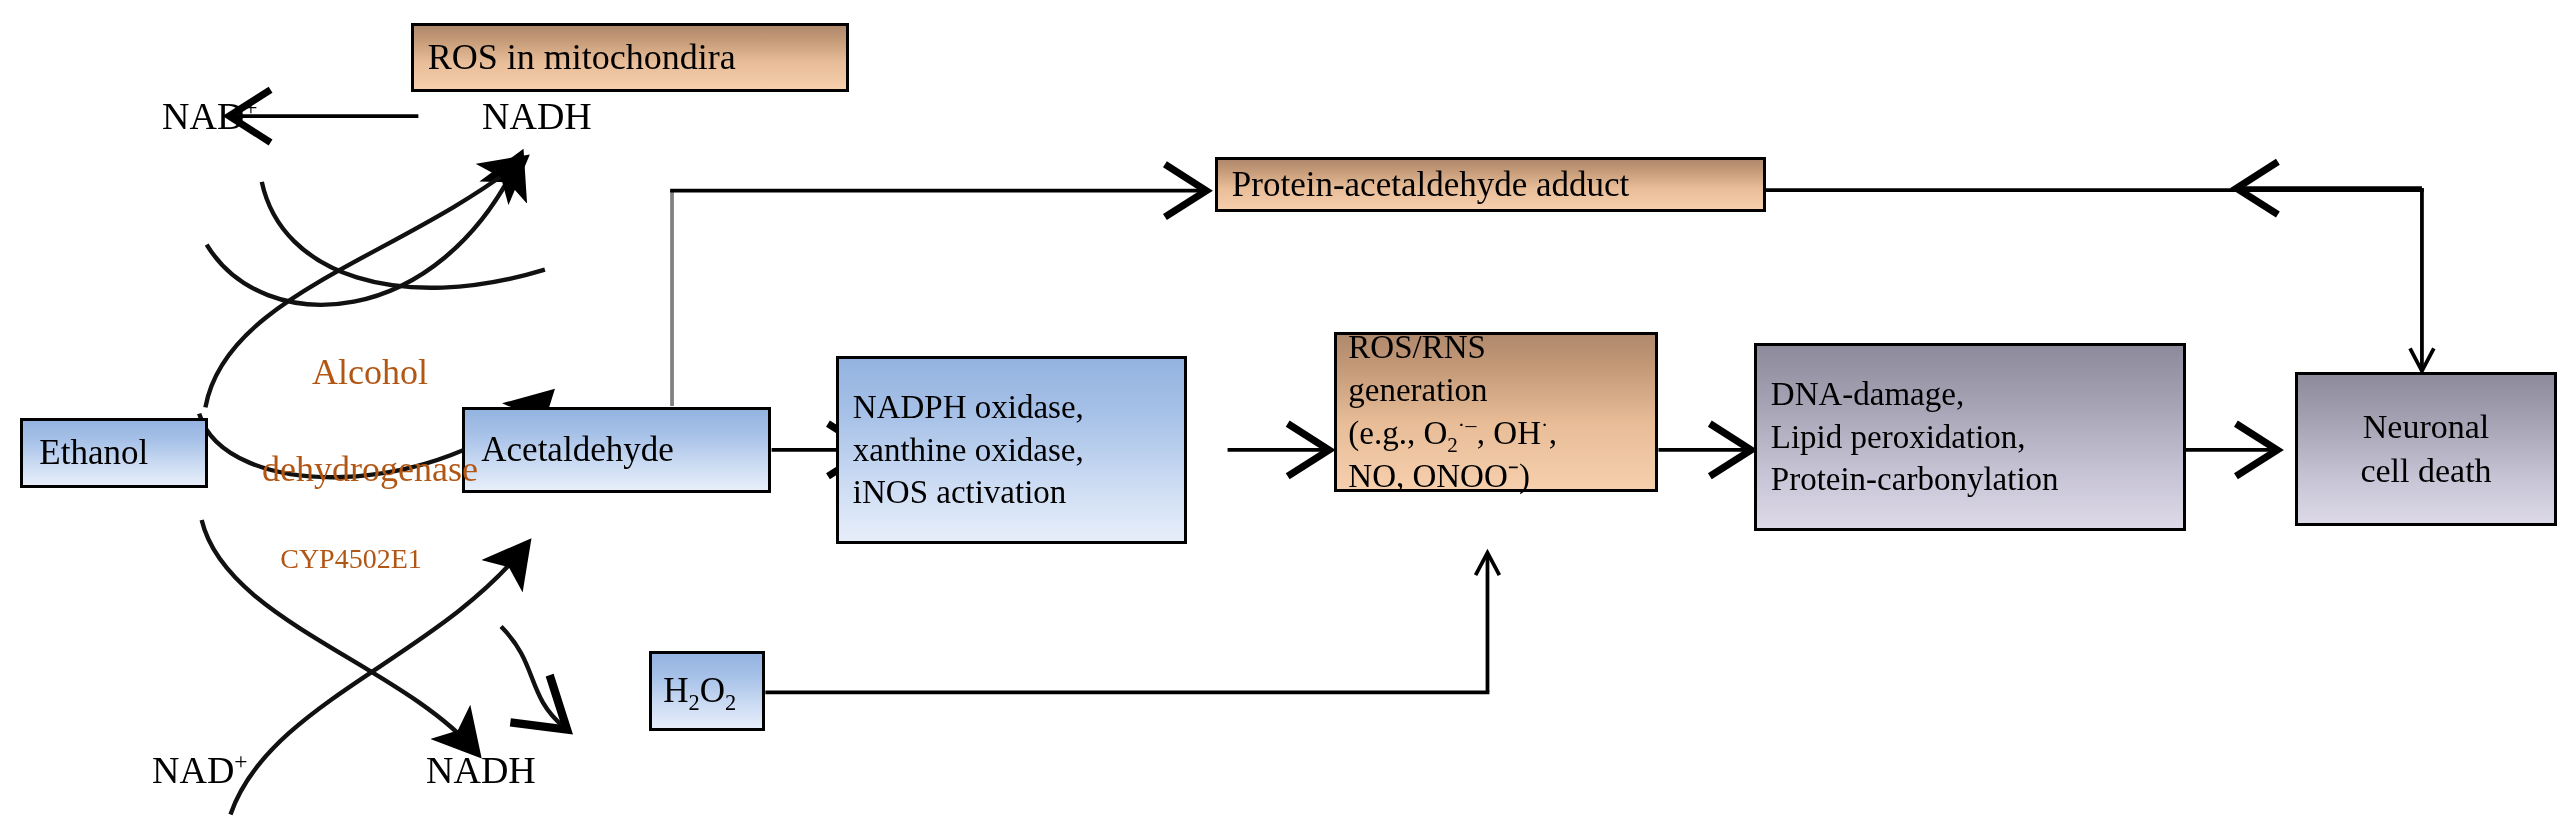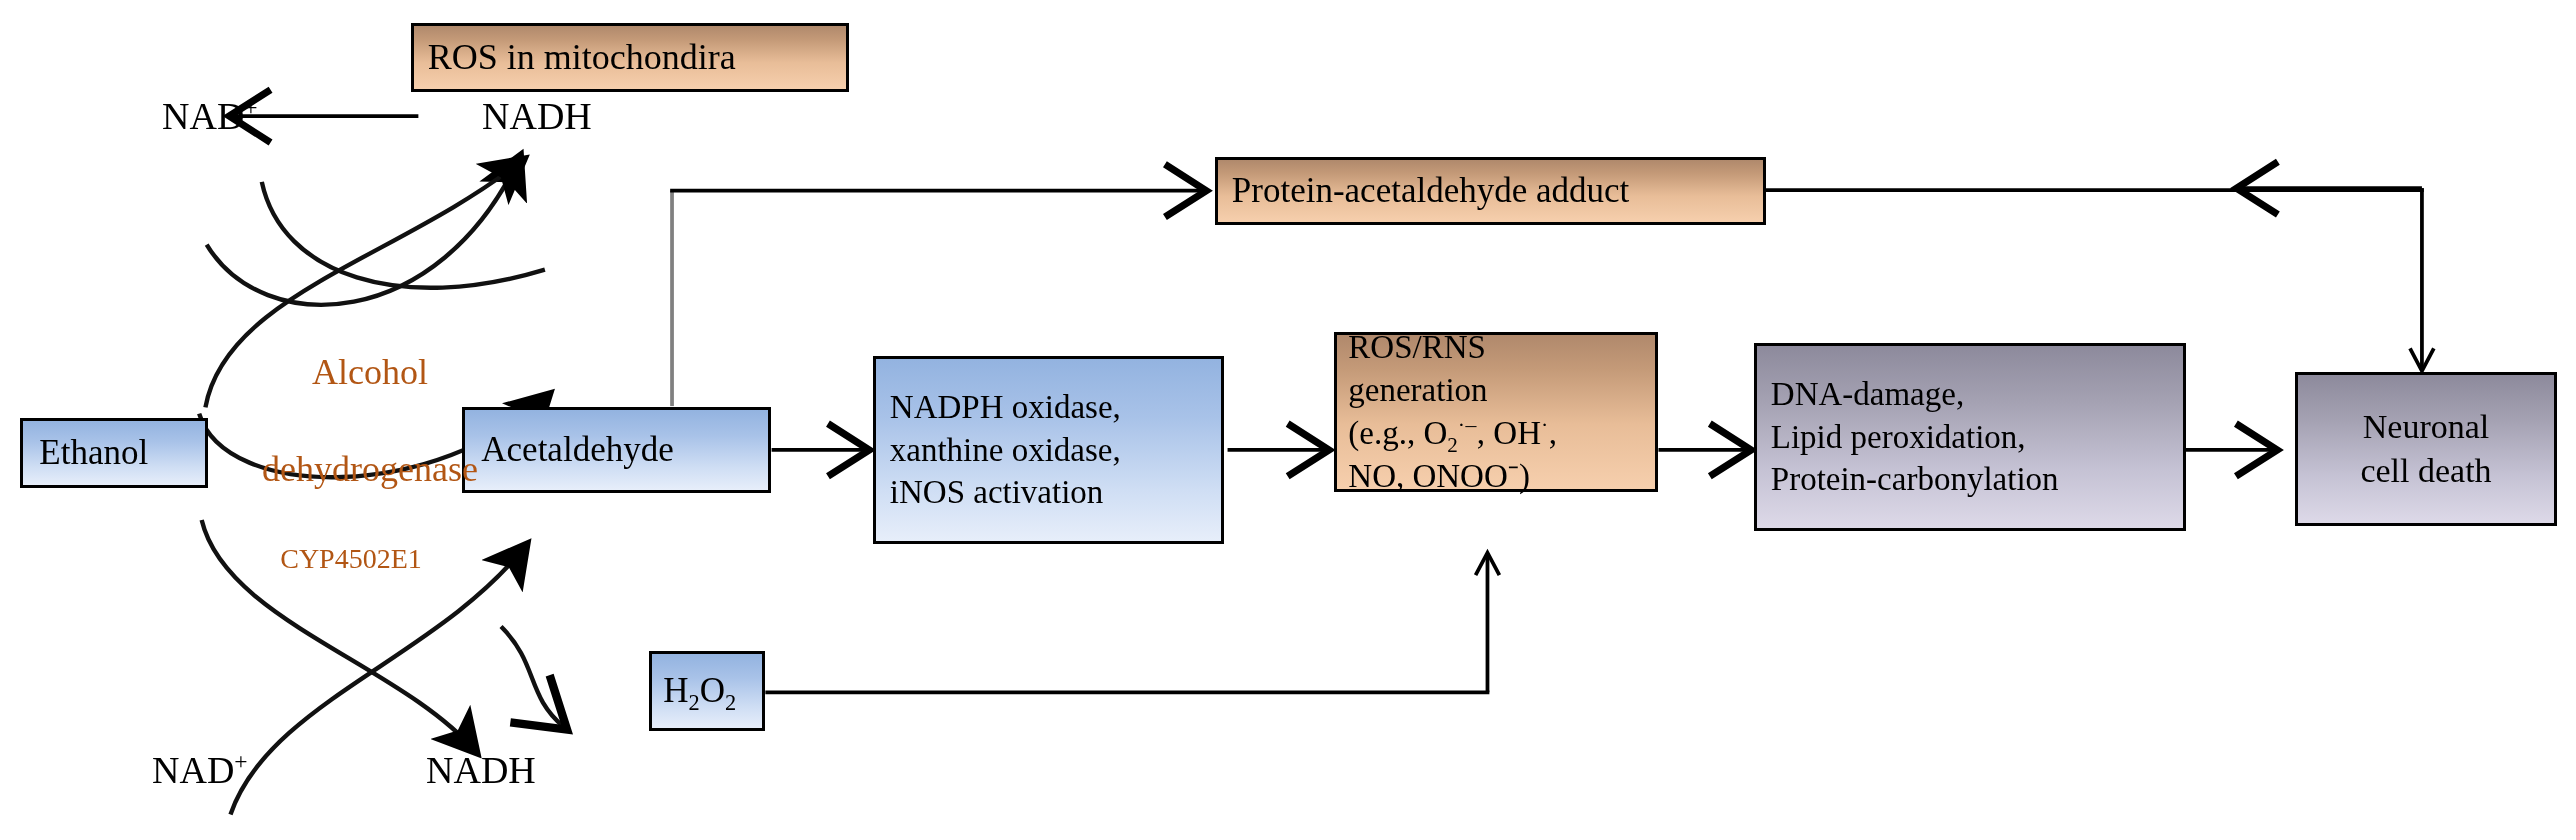--- a/index.html
+++ b/index.html
@@ -144,33 +144,33 @@
       <line x1="1222" y1="1105" x2="2378" y2="1105" stroke="#000" stroke-width="6"></line>
       <path d="M 2375 1105 L 2375 885" fill="none" stroke="#000" stroke-width="6"></path>
       <path d="M 2356 918 L 2375 882 L 2394 918" fill="none" stroke="#000" stroke-width="6"></path>
     </g>
   </svg>
 
   <div class="node fill-orange" style="left:411px;top:22.5px;width:438px;height:69px;font-size:36px;padding:0 13.8px;">
     <span class="txt">ROS in mitochondira</span>
   </div>
 
-  <div class="node fill-orange" style="left:1215px;top:157px;width:551px;height:68px;font-size:35px;padding:0 13.8px;">
+  <div class="node fill-orange" style="left:1215px;top:157px;width:551px;height:55px;font-size:35px;padding:0 13.8px;">
     <span class="txt">Protein-acetaldehyde  adduct</span>
   </div>
 
   <div class="node fill-blue" style="left:20px;top:418px;width:188px;height:70px;font-size:35px;padding:0 16.3px;">
     <span class="txt">Ethanol</span>
   </div>
 
   <div class="node fill-blue" style="left:462px;top:407px;width:309px;height:86px;font-size:35px;padding:0 16.3px;">
     <span class="txt">Acetaldehyde</span>
   </div>
 
-  <div class="node fill-blue" style="left:873px;top:356px;width:351px;height:188px;font-size:33px;padding:0 13.8px;justify-content:flex-end;">
+  <div class="node fill-blue" style="left:836px;top:356px;width:351px;height:188px;font-size:33px;padding:0 13.8px;justify-content:flex-end;">
     <span class="txt"><span>NADPH oxidase,</span><br><span>xanthine  oxidase,</span><br><span>iNOS activation</span></span>
   </div>
 
   <div class="node fill-orange" style="left:1334px;top:332px;width:324px;height:160px;font-size:33px;padding:0 11.3px;">
     <span class="txt"><span>ROS/RNS</span><br><span>generation</span><br><span><span>(e.g., O</span><sub class="n">2</sub><sup class="rad">·–</sup><span>, OH</span><sup class="rad">·</sup><span>,</span></span><br><span>NO, ONOO⁻)</span></span>
   </div>
 
   <div class="node fill-gray" style="left:1754px;top:343px;width:432px;height:188px;font-size:33px;padding:0 13.8px;align-items:center;">
     <span class="txt"><span>DNA-damage,</span><br><span>Lipid peroxidation,</span><br><span>Protein-carbonylation</span></span>
   </div>

